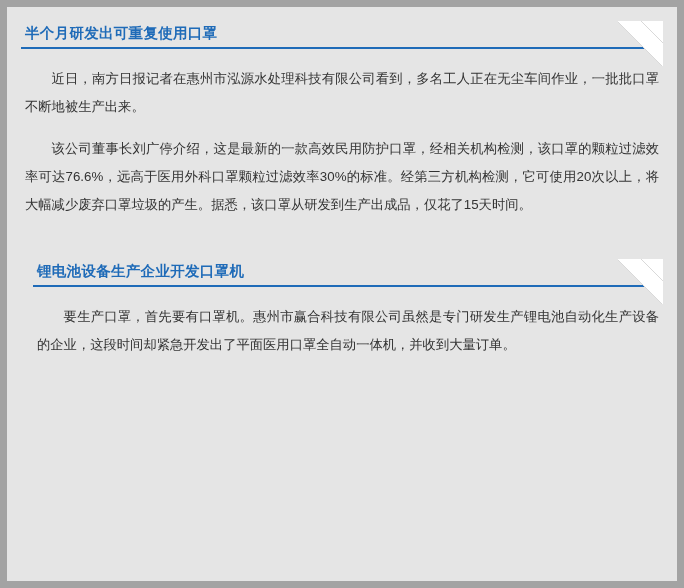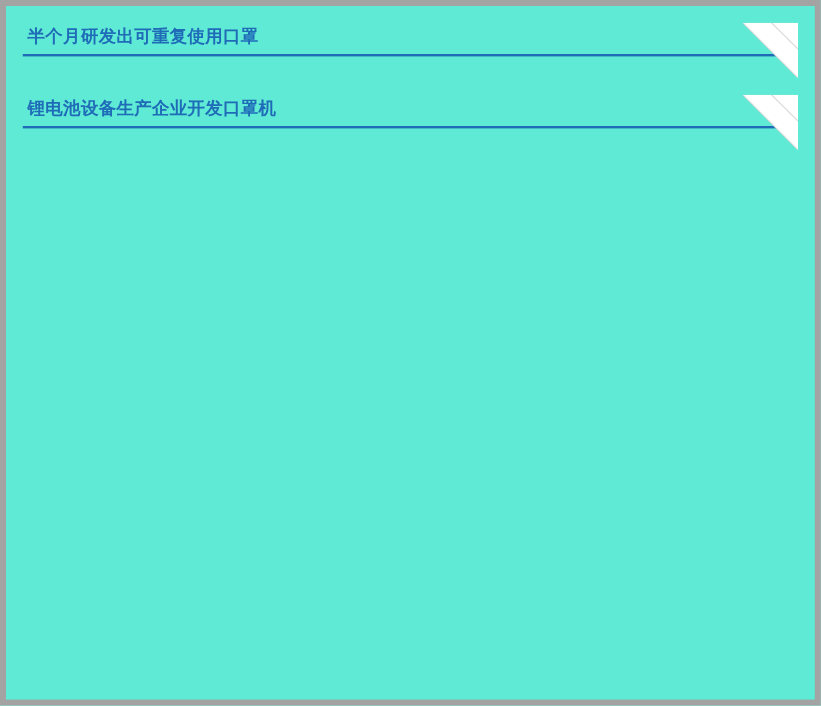--- a/index.html
+++ b/index.html
@@ -12,22 +12,22 @@
     background: #ffffff;
     font-family: "Liberation Sans", "DejaVu Sans", sans-serif;
     color: #333333;
     overflow: hidden;
   }
   .page {
     position: relative;
     width: 684px;
     height: 588px;
     box-sizing: border-box;
-    border: 5px solid #a3a3a3;
-    background: #5eead4;
+    border: 7px solid #a3a3a3;
+    background: #e5e5e5;
   }
   .article {
     position: relative;
     padding: 0 0 0 0;
   }
   
   .section-head {
     position: relative;
     margin: 14px 14px 0 14px;
     height: 34px;
@@ -73,55 +73,60 @@
     color: #333333;
     font-family: "Liberation Sans", "DejaVu Sans", sans-serif;
   }
   .divider-gap {
     height: 6px;
   }
   .block {
     position: relative;
   }
   .block-1 { padding-bottom: 6px; }
-  .block-2 { padding-bottom: 4px; }
+  .block-2 { padding-bottom: 4px; margin-left: 12px; }
 </style>
 </head>
 <body>
 
 <div class="page">
 
   <div class="article">
 
     <div class="block block-1">
       <div class="section-head">
         <div class="section-title">半个月研发出可重复使用口罩</div>
         <div class="head-rule"></div>
         <div class="corner">
           <svg width="46" height="46" viewBox="0 0 46 46" xmlns="http://www.w3.org/2000/svg">
             <polygon points="0,0 46,0 46,46" fill="#ffffff"></polygon>
             <polyline points="0.5,0.5 45.5,45.5" fill="none" stroke="#d9d9d9" stroke-width="1"></polyline>
             <polyline points="24,0 46,22" fill="none" stroke="#d9d9d9" stroke-width="1"></polyline>
           </svg>
         </div>
       </div>
+      <div class="body-text">
+        <p>近日，南方日报记者在惠州市泓源水处理科技有限公司看到，多名工人正在无尘车间作业，一批批口罩不断地被生产出来。</p>
+        <p>该公司董事长刘广停介绍，这是最新的一款高效民用防护口罩，经相关机构检测，该口罩的颗粒过滤效率可达76.6%，远高于医用外科口罩颗粒过滤效率30%的标准。经第三方机构检测，它可使用20次以上，将大幅减少废弃口罩垃圾的产生。据悉，该口罩从研发到生产出成品，仅花了15天时间。</p>
+      </div>
     </div>
 
     <div class="divider-gap"></div>
 
     <div class="block block-2">
       <div class="section-head">
         <div class="section-title">锂电池设备生产企业开发口罩机</div>
         <div class="head-rule"></div>
         <div class="corner">
           <svg width="46" height="46" viewBox="0 0 46 46" xmlns="http://www.w3.org/2000/svg">
             <polygon points="0,0 46,0 46,46" fill="#ffffff"></polygon>
             <polyline points="0.5,0.5 45.5,45.5" fill="none" stroke="#d9d9d9" stroke-width="1"></polyline>
             <polyline points="24,0 46,22" fill="none" stroke="#d9d9d9" stroke-width="1"></polyline>
           </svg>
         </div>
       </div>
       <div class="body-text">
+        <p>要生产口罩，首先要有口罩机。惠州市赢合科技有限公司虽然是专门研发生产锂电池自动化生产设备的企业，这段时间却紧急开发出了平面医用口罩全自动一体机，并收到大量订单。</p>
       </div>
     </div>
 
   </div>
 </div>
 
 </body></html>

